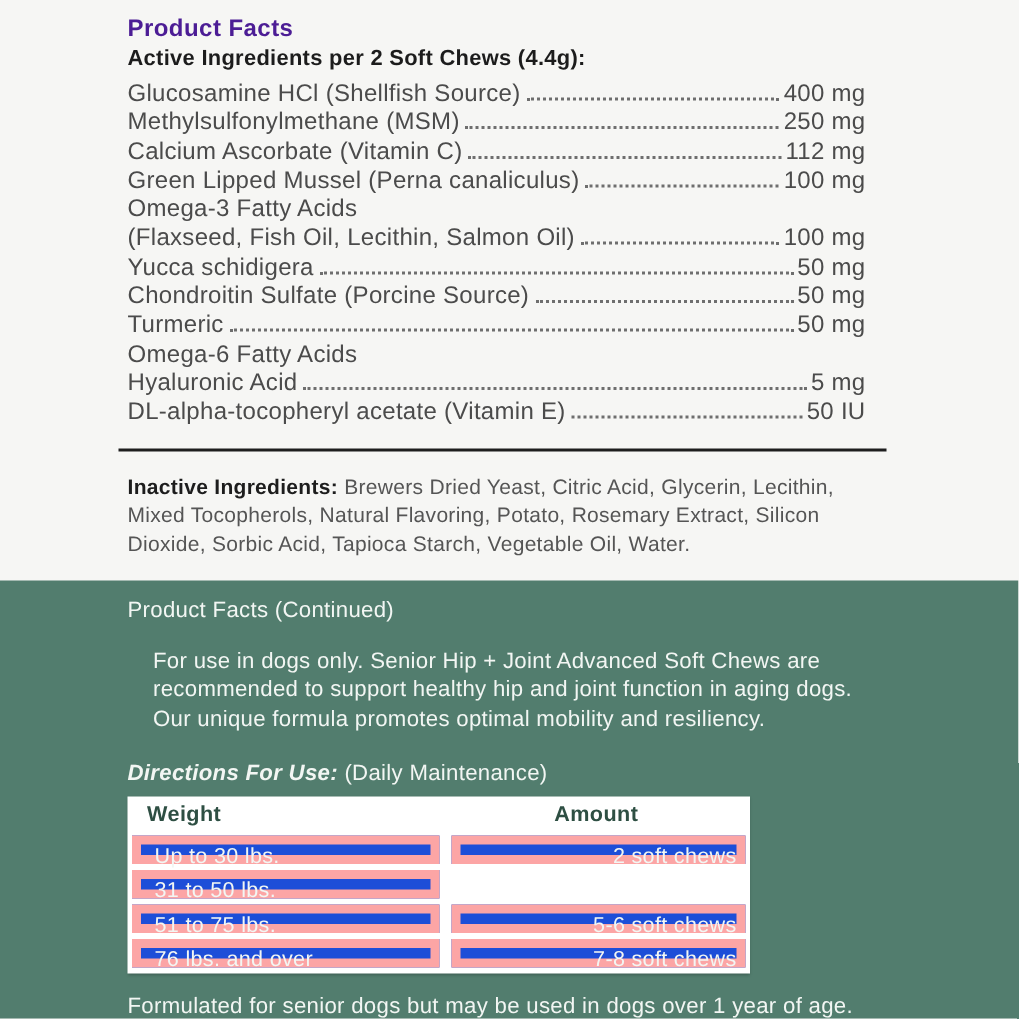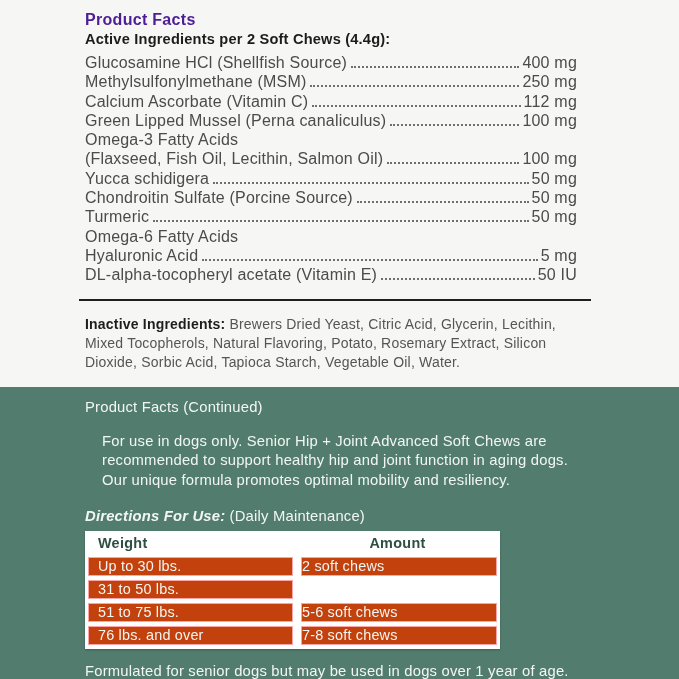--- a/index.html
+++ b/index.html
@@ -77,27 +77,27 @@
   }
   .dose-header {
     display: flex; height: 20px; align-items: center;
     color: #2e4f43; font-weight: bold; font-size: 14.4px;
     letter-spacing: 0.3px;
   }
   .dose-header .col-weight { width: 210px; padding-left: 10px; }
   .dose-header .col-amount { width: 199px; text-align: center; }
   .dose-row { display: flex; margin-top: 4px; }
   .dose-cell {
-    background: #c2410c;
-    border: 1px solid #fca5a5;
+    background: #1d4ed8;
+    border: 6px solid #fca5a5;
     color: #f2f6f3; font-size: 14.4px; letter-spacing: 0.2px;
     height: 19px; line-height: 17px;
   }
   .dose-cell.weight { width: 205px; padding-left: 9px; margin-right: 8px; }
-  .dose-cell.amount { width: 196px; text-align: left; }
+  .dose-cell.amount { width: 196px; text-align: right; }
 
   .footer-para {
     width: 505px; margin: 12px 0 0 0;
     font-size: 14.8px; line-height: 20.8px; letter-spacing: 0.2px;
   }
 </style>
 </head>
 <body>
 
 <div class="label">

